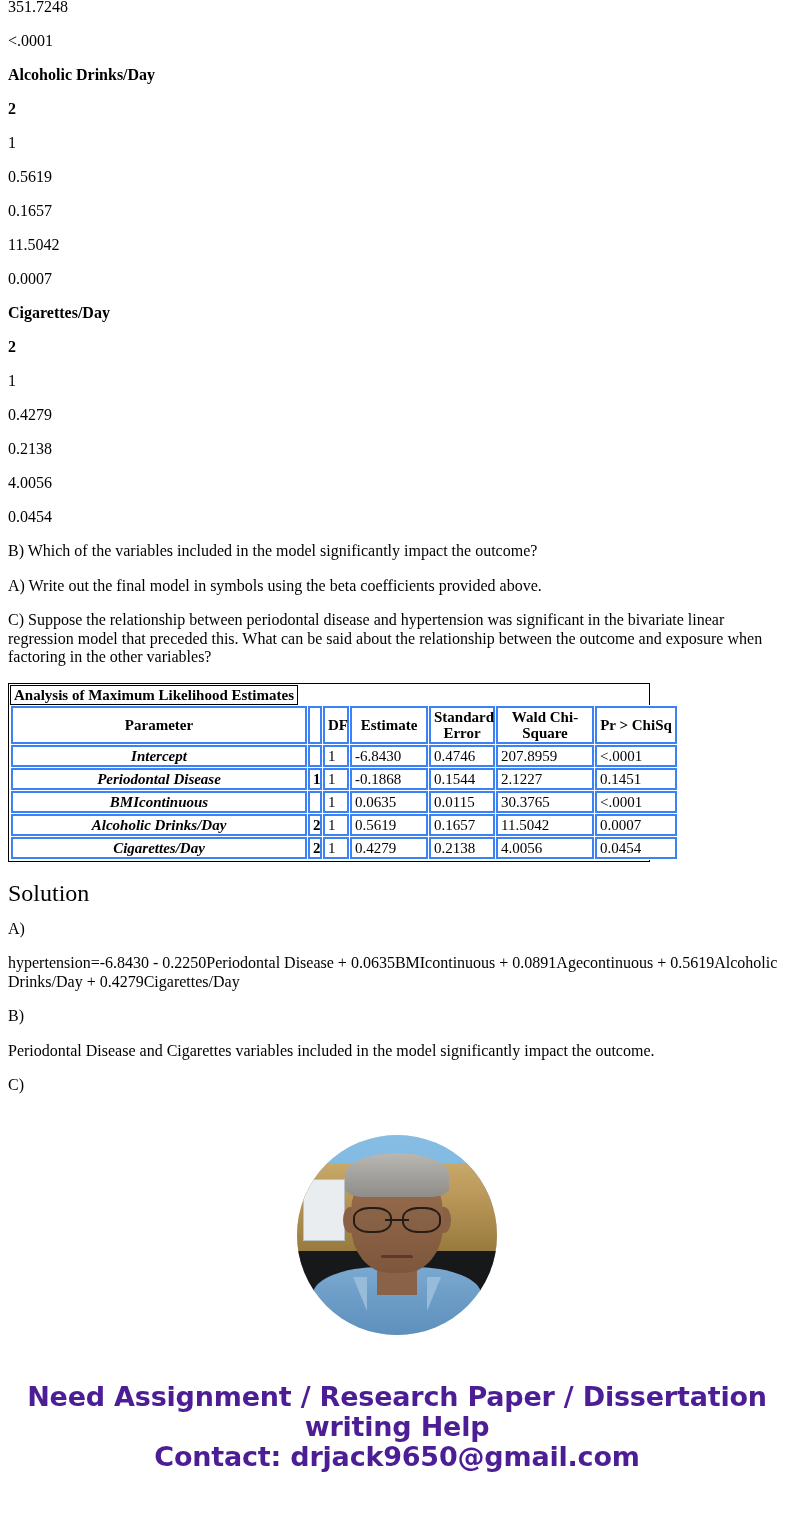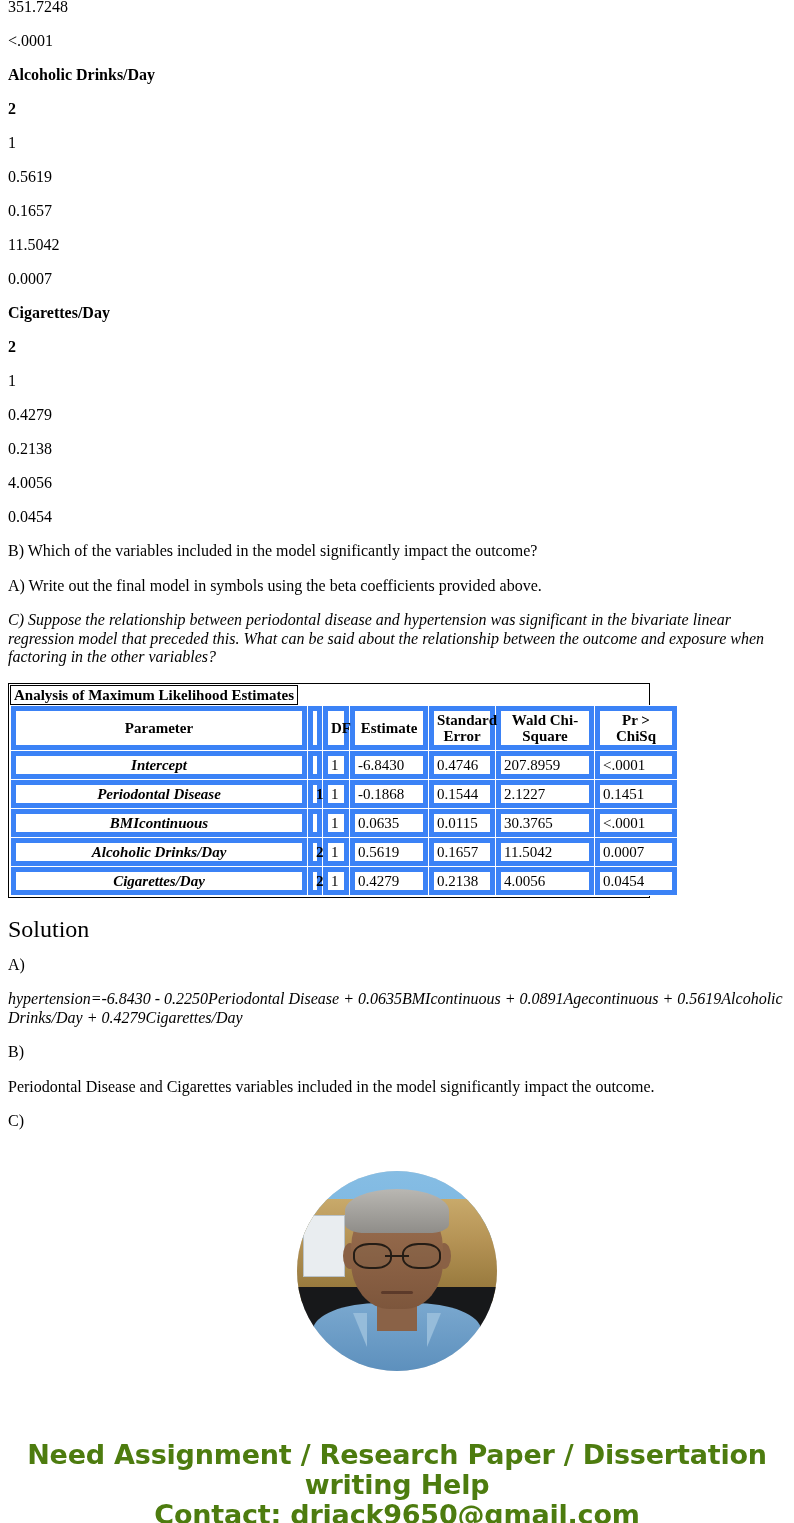--- a/index.html
+++ b/index.html
@@ -43,42 +43,41 @@
     font-weight: bold;
   }
 
   
   .qblock .p {
     margin-bottom: 16px;
     line-height: 18.5px;
   }
   .qblock .p.multi {
     line-height: 18.5px;
-    font-style: italic;
   }
 
   
   .sas-wrap {
     margin-top: 16px;
     margin-bottom: 0;
   }
   table.sas {
     border-collapse: separate;
     border-spacing: 1px;
     border: 1px solid #000;
     background: #ffffff;
     font-family: "Liberation Serif", "DejaVu Serif", serif;
     font-size: 15px;
     color: #000;
     table-layout: fixed;
     width: 640px;
   }
   table.sas th,
   table.sas td {
-    border: 5px solid #3b82f6;
+    border: 2px solid #3b82f6;
     padding: 1px 3px;
     vertical-align: middle;
     line-height: 16px;
     background: #fff;
   }
   table.sas th {
     font-weight: bold;
     text-align: center;
   }
   td.lbl {
@@ -276,28 +275,28 @@
     left: 42%;
     top: 60%;
     width: 16%;
     height: 3px;
     background: #5c3a2a;
     border-radius: 2px;
   }
 
   
   .cta {
-    margin-top: 69px;
+    margin-top: 47px;
     text-align: center;
     font-family: "DejaVu Sans", "Liberation Sans", sans-serif;
     font-weight: bold;
     font-size: 27px;
     line-height: 30px;
     letter-spacing: -0.2px;
-    color: #4d7c0f;
+    color: #4c1d95;
     padding-bottom: 24px;
   }
   .cta .l1 { display: block; }
   .cta .l2 { display: block; }
 </style>
 </head>
 <body>
 
 <div class="page">
 

